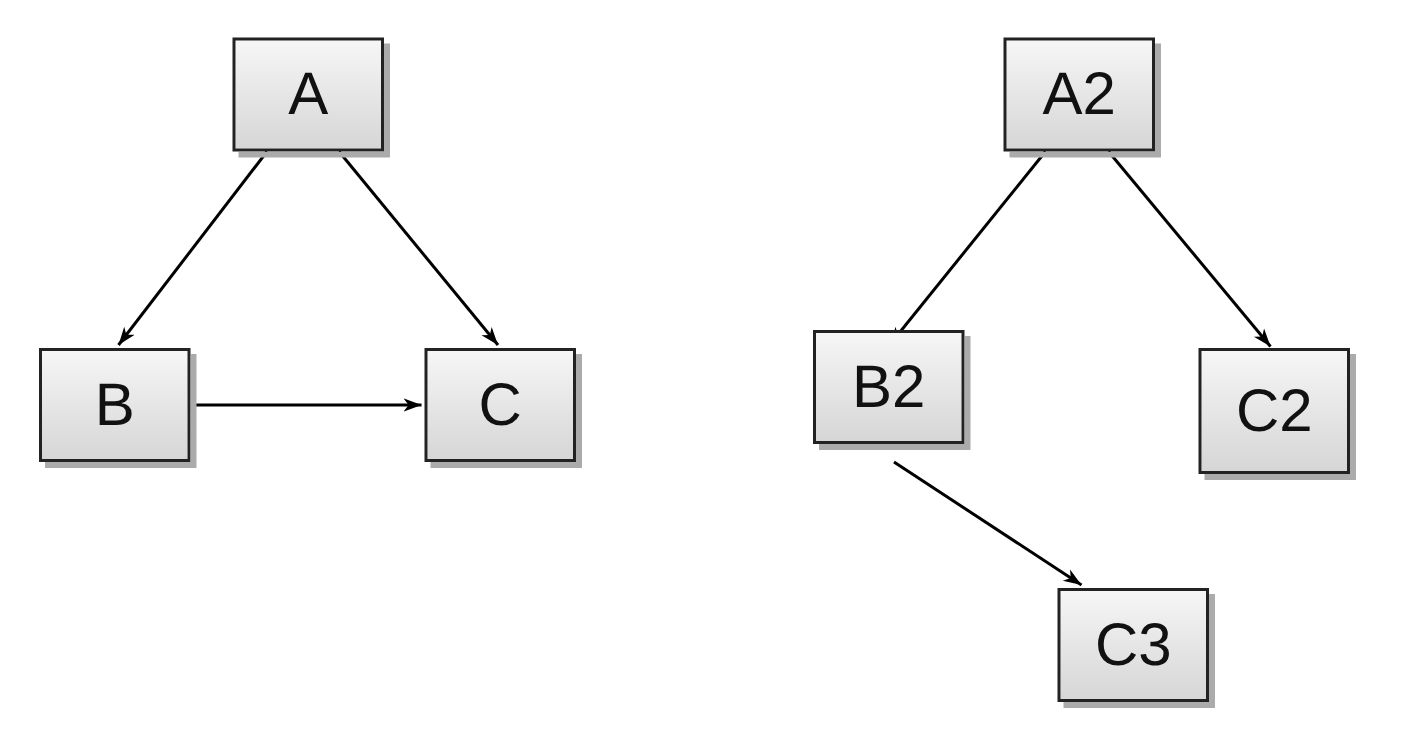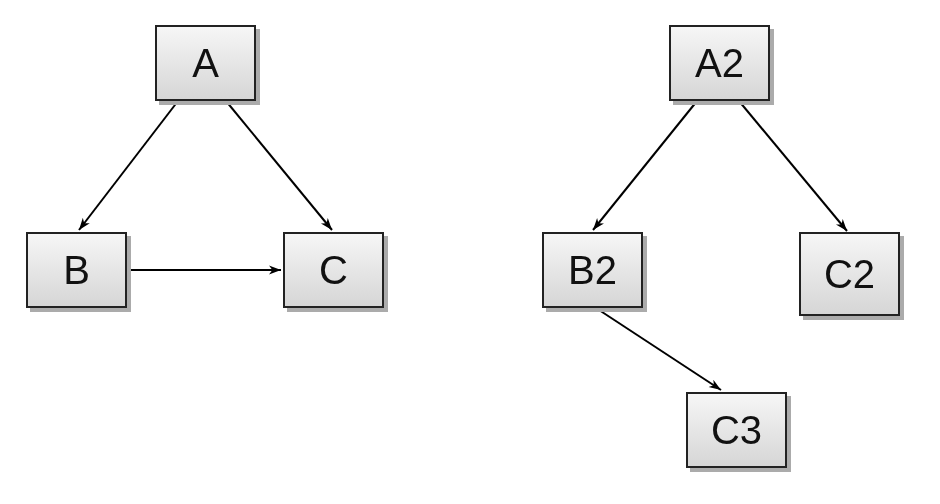--- a/index.html
+++ b/index.html
@@ -64,23 +64,23 @@
       </div>
       <div class="node" style="left: 26px; top: 232px; width: 101px; height: 76px;">
         <span class="node-label">B</span>
       </div>
       <div class="node" style="left: 283px; top: 232px; width: 101px; height: 76px;">
         <span class="node-label">C</span>
       </div>
       <div class="node" style="left: 669px; top: 25px; width: 101px; height: 76px; text-align: center;">
         <span class="node-label">A2</span>
       </div>
-      <div class="node" style="left: 542px; top: 232px; width: 101px; height: 76px;">
+      <div class="node" style="left: 542px; top: 220px; width: 101px; height: 76px;">
         <span class="node-label">B2</span>
       </div>
       <div class="node" style="left: 799px; top: 232px; width: 101px; height: 84px;">
         <span class="node-label">C2</span>
       </div>
-      <div class="node" style="left: 686px; top: 392px; width: 101px; height: 76px; text-align: right;">
+      <div class="node" style="left: 705px; top: 392px; width: 101px; height: 76px; text-align: right;">
         <span class="node-label">C3</span>
       </div>
     </div>
 </div>
 
 </body></html>

